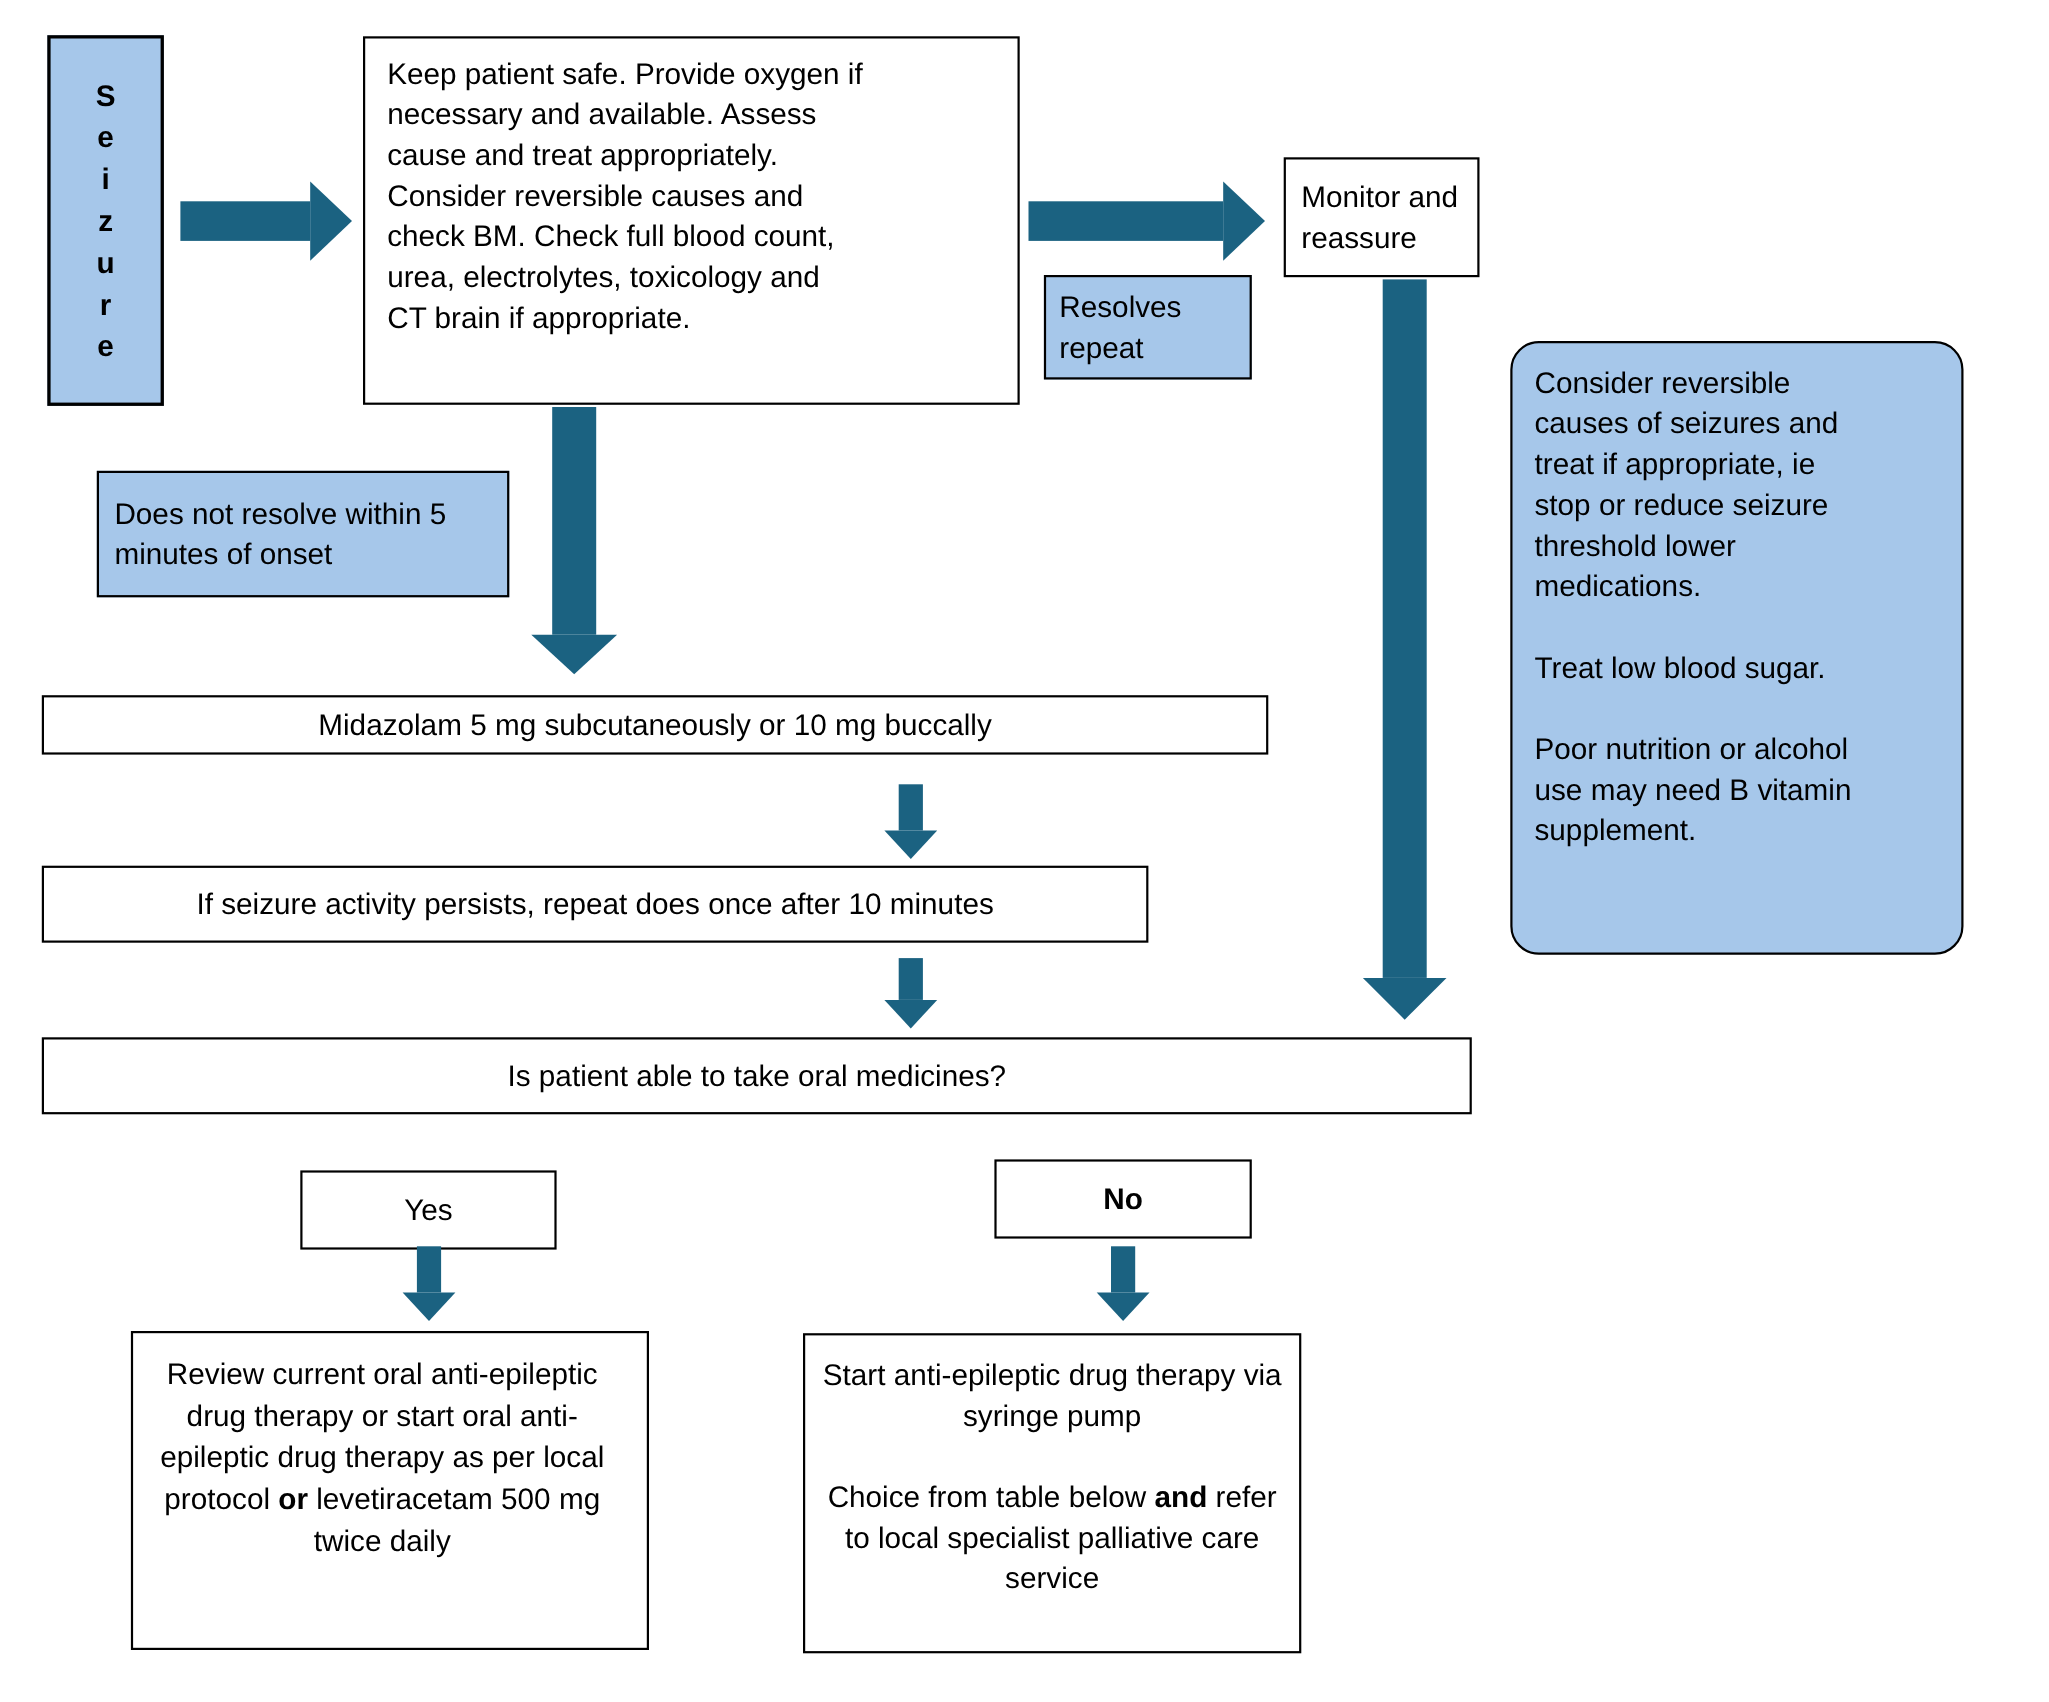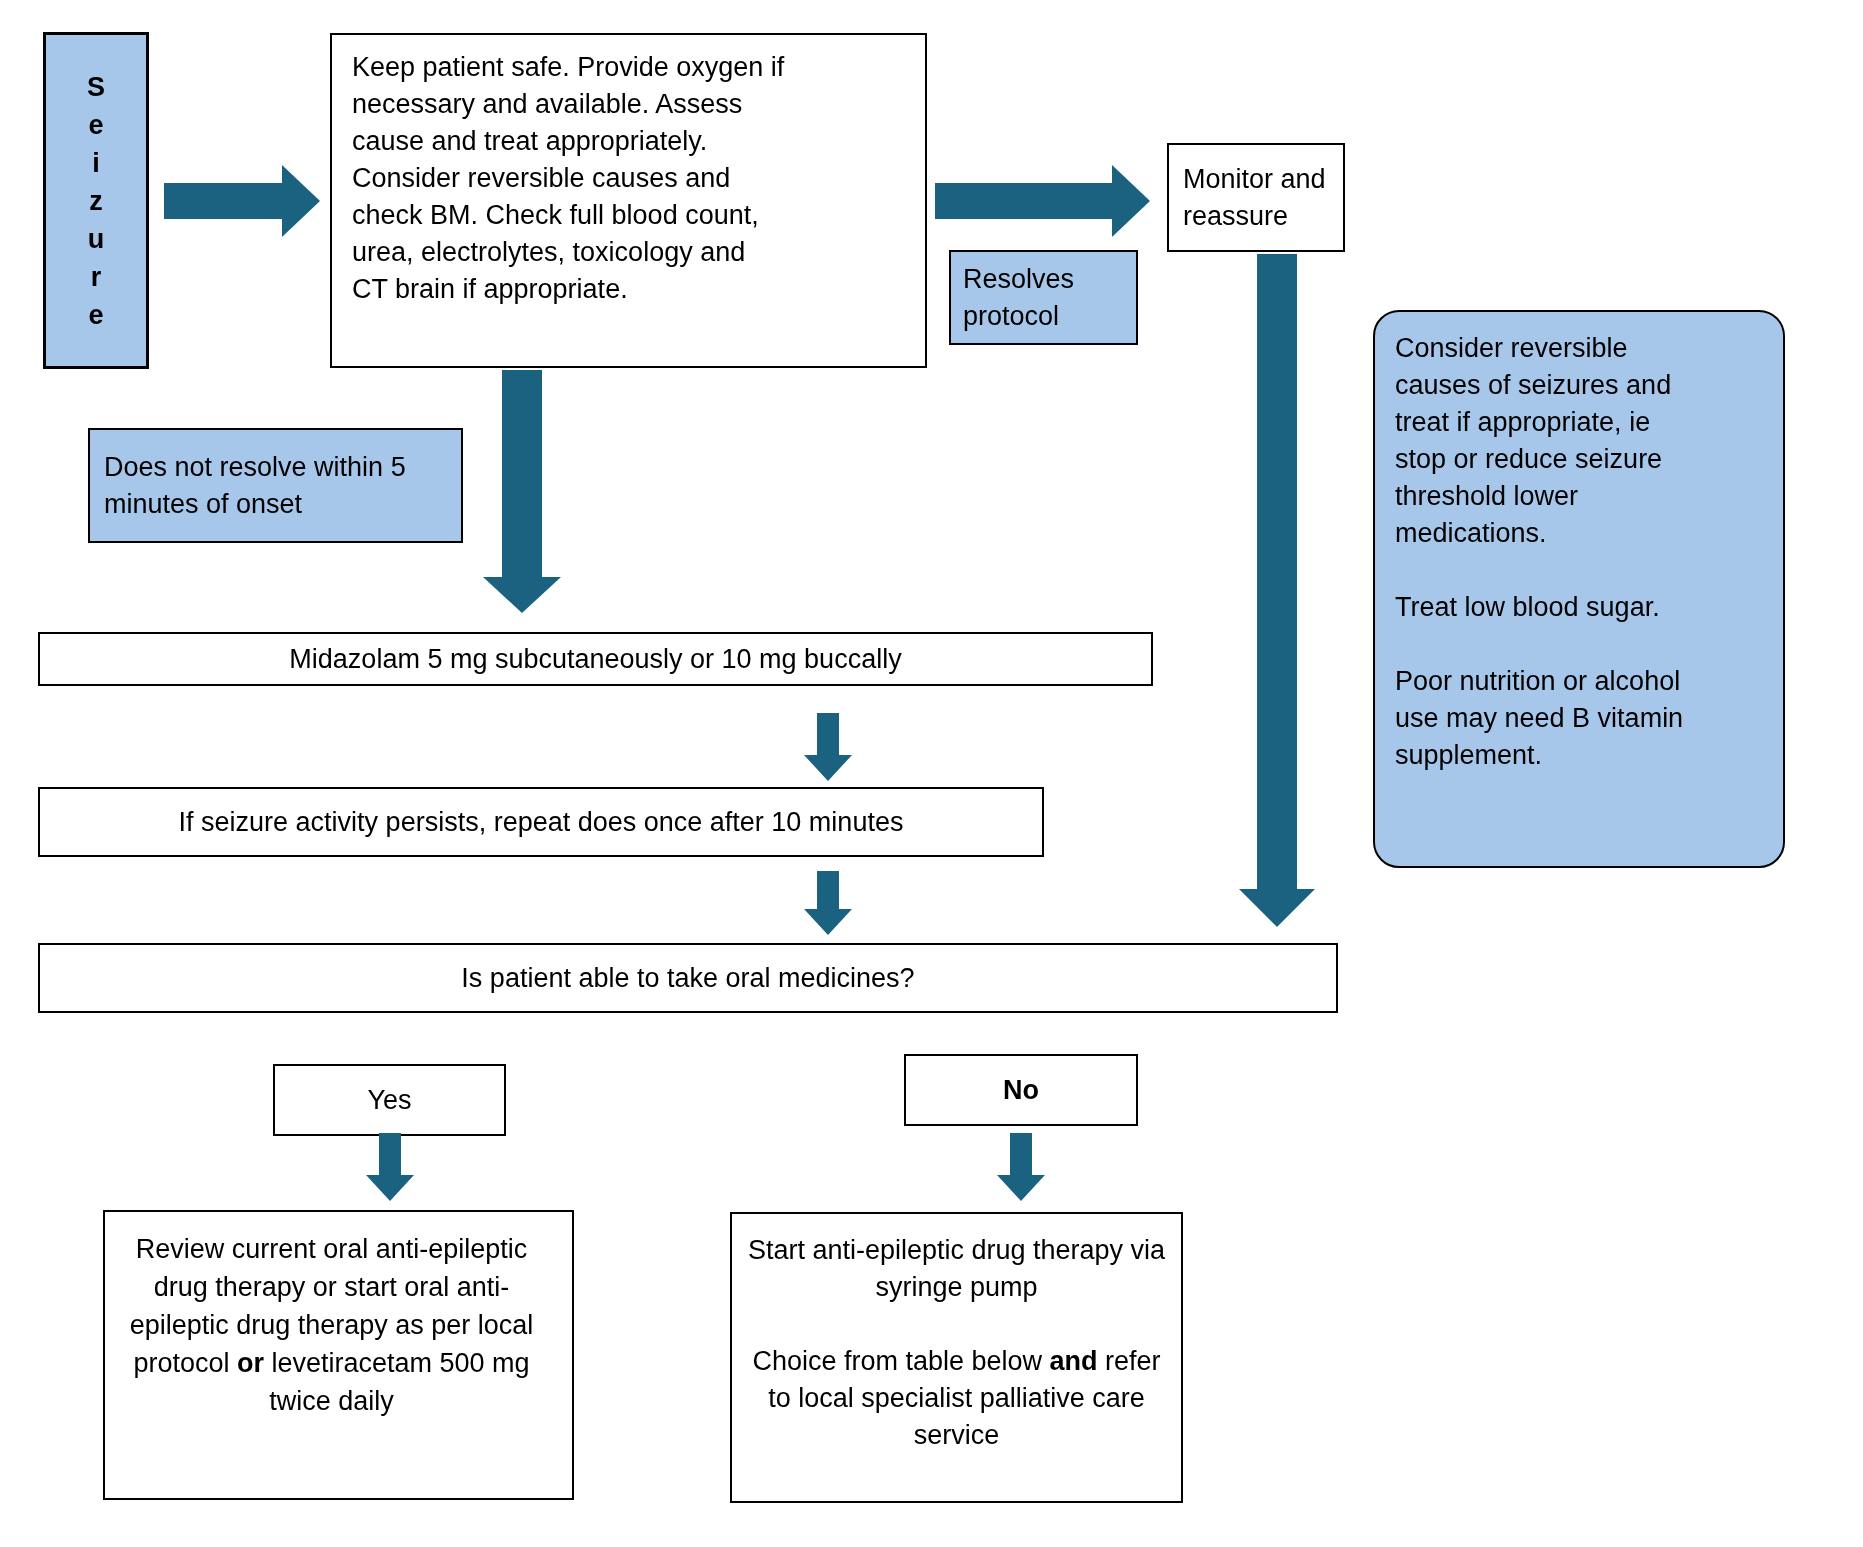--- a/index.html
+++ b/index.html
@@ -70,21 +70,21 @@
 CT brain if appropriate.</div>
   </div>
 
   <div>
     <div class="stem" style="left:935px;top:183px;width:177px;height:36px;"></div>
     <div class="head head-right" style="left:1112px;top:165px;"></div>
   </div>
 
   <div class="box blue vl thin" style="left:949px;top:250px;width:189px;height:95px;padding-left:12px;">
     <div class="pre">Resolves
-protocol</div>
+repeat</div>
   </div>
 
   <div class="box vl" style="left:1167px;top:143px;width:178px;height:109px;padding-left:14px;">
     <div class="pre">Monitor and
 reassure</div>
   </div>
 
   <div>
     <div class="stem" style="left:1257px;top:254px;width:40px;height:635px;"></div>
     <div class="head head-down-lg" style="left:1239px;top:889px;"></div>
@@ -148,21 +148,21 @@
   <div>
     <div class="stem" style="left:379px;top:1133px;width:22px;height:42px;"></div>
     <div class="head head-down-sm" style="left:366px;top:1175px;"></div>
   </div>
 
   <div>
     <div class="stem" style="left:1010px;top:1133px;width:22px;height:42px;"></div>
     <div class="head head-down-sm" style="left:997px;top:1175px;"></div>
   </div>
 
-  <div class="box toppad" style="left:103px;top:1210px;width:471px;height:290px;padding-left:0;padding-right:14px;text-align:center;line-height:38px;">
+  <div class="box toppad" style="left:119px;top:1210px;width:471px;height:290px;padding-left:0;padding-right:14px;text-align:center;line-height:38px;">
     <p class="para"><span>Review current oral anti-epileptic drug therapy or start oral anti-epileptic drug therapy as per local protocol </span><b>or</b><span> levetiracetam 500 mg twice daily</span></p>
   </div>
 
   <div class="box toppad" style="left:730px;top:1212px;width:453px;height:291px;padding-left:14px;padding-right:14px;text-align:center;line-height:37px;">
     <p class="para" style="margin-bottom:37px;">Start anti-epileptic drug therapy via syringe pump</p>
     <p class="para"><span>Choice from table below </span><b>and</b><span> refer to local specialist palliative care service</span></p>
   </div>
 
 </div>
 

